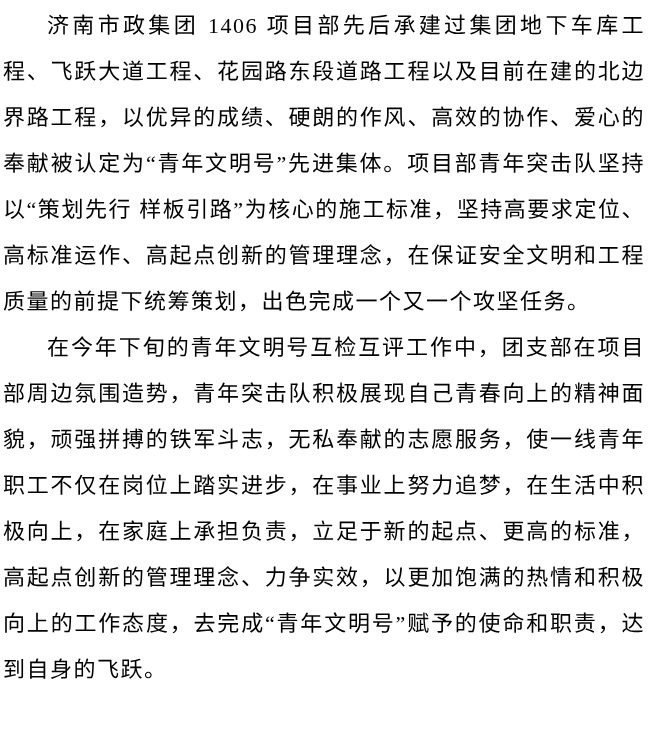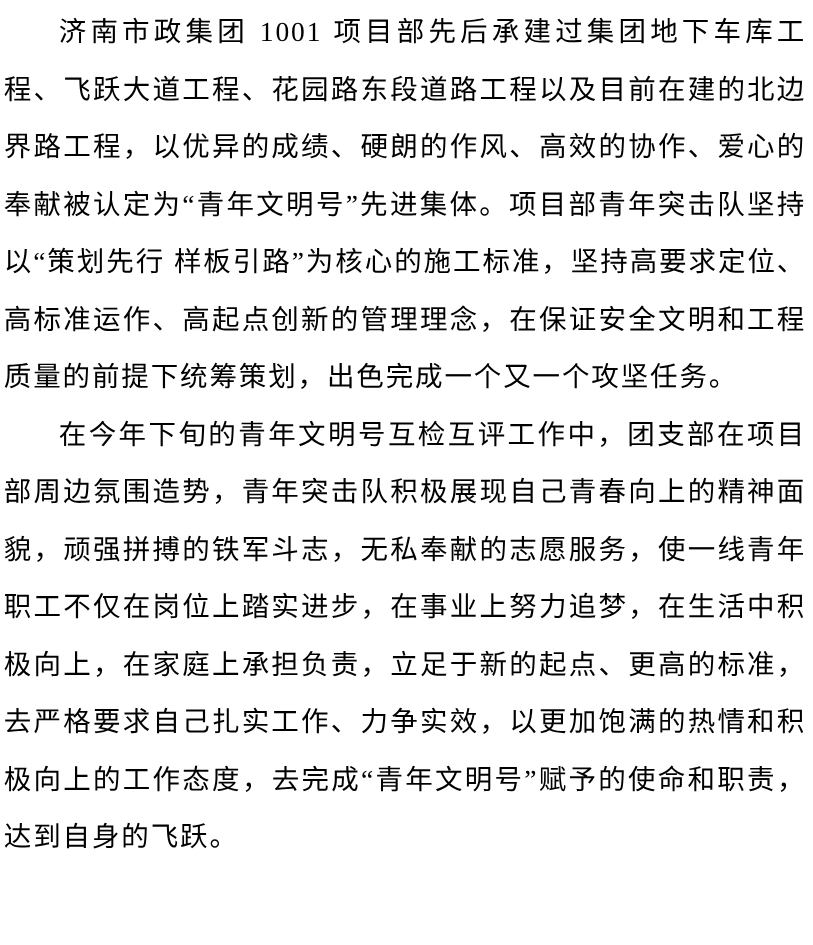--- a/index.html
+++ b/index.html
@@ -30,15 +30,15 @@
     text-justify: inter-ideograph;
     text-indent: 2em;
     word-break: normal;
     overflow-wrap: break-word;
   }
 </style>
 </head>
 <body style="background: rgb(255, 255, 255);">
 
 <div class="page">
-  <p class="para" style="color: rgb(0, 0, 0);">济南市政集团 1001 项目部先后承建过集团地下车库工程、飞跃大道工程、花园路东段道路工程以及目前在建的北边界路工程，以优异的成绩、硬朗的作风、高效的协作、爱心的奉献被认定为“青年文明号”先进集体。项目部青年突击队坚持以“策划先行 样板引路”为核心的施工标准，坚持高要求定位、高标准运作、高起点创新的管理理念，在保证安全文明和工程质量的前提下统筹策划，出色完成一个又一个攻坚任务。</p>
-  <p class="para" style="color: rgb(0, 0, 0);">在今年下旬的青年文明号互检互评工作中，团支部在项目部周边氛围造势，青年突击队积极展现自己青春向上的精神面貌，顽强拼搏的铁军斗志，无私奉献的志愿服务，使一线青年职工不仅在岗位上踏实进步，在事业上努力追梦，在生活中积极向上，在家庭上承担负责，立足于新的起点、更高的标准，去严格要求自己扎实工作、力争实效，以更加饱满的热情和积极向上的工作态度，去完成“青年文明号”赋予的使命和职责，达到自身的飞跃。</p>
+  <p class="para" style="color: rgb(0, 0, 0);">济南市政集团 1406 项目部先后承建过集团地下车库工程、飞跃大道工程、花园路东段道路工程以及目前在建的北边界路工程，以优异的成绩、硬朗的作风、高效的协作、爱心的奉献被认定为“青年文明号”先进集体。项目部青年突击队坚持以“策划先行 样板引路”为核心的施工标准，坚持高要求定位、高标准运作、高起点创新的管理理念，在保证安全文明和工程质量的前提下统筹策划，出色完成一个又一个攻坚任务。</p>
+  <p class="para" style="color: rgb(0, 0, 0);">在今年下旬的青年文明号互检互评工作中，团支部在项目部周边氛围造势，青年突击队积极展现自己青春向上的精神面貌，顽强拼搏的铁军斗志，无私奉献的志愿服务，使一线青年职工不仅在岗位上踏实进步，在事业上努力追梦，在生活中积极向上，在家庭上承担负责，立足于新的起点、更高的标准，高起点创新的管理理念、力争实效，以更加饱满的热情和积极向上的工作态度，去完成“青年文明号”赋予的使命和职责，达到自身的飞跃。</p>
 </div>
 
 </body></html>

